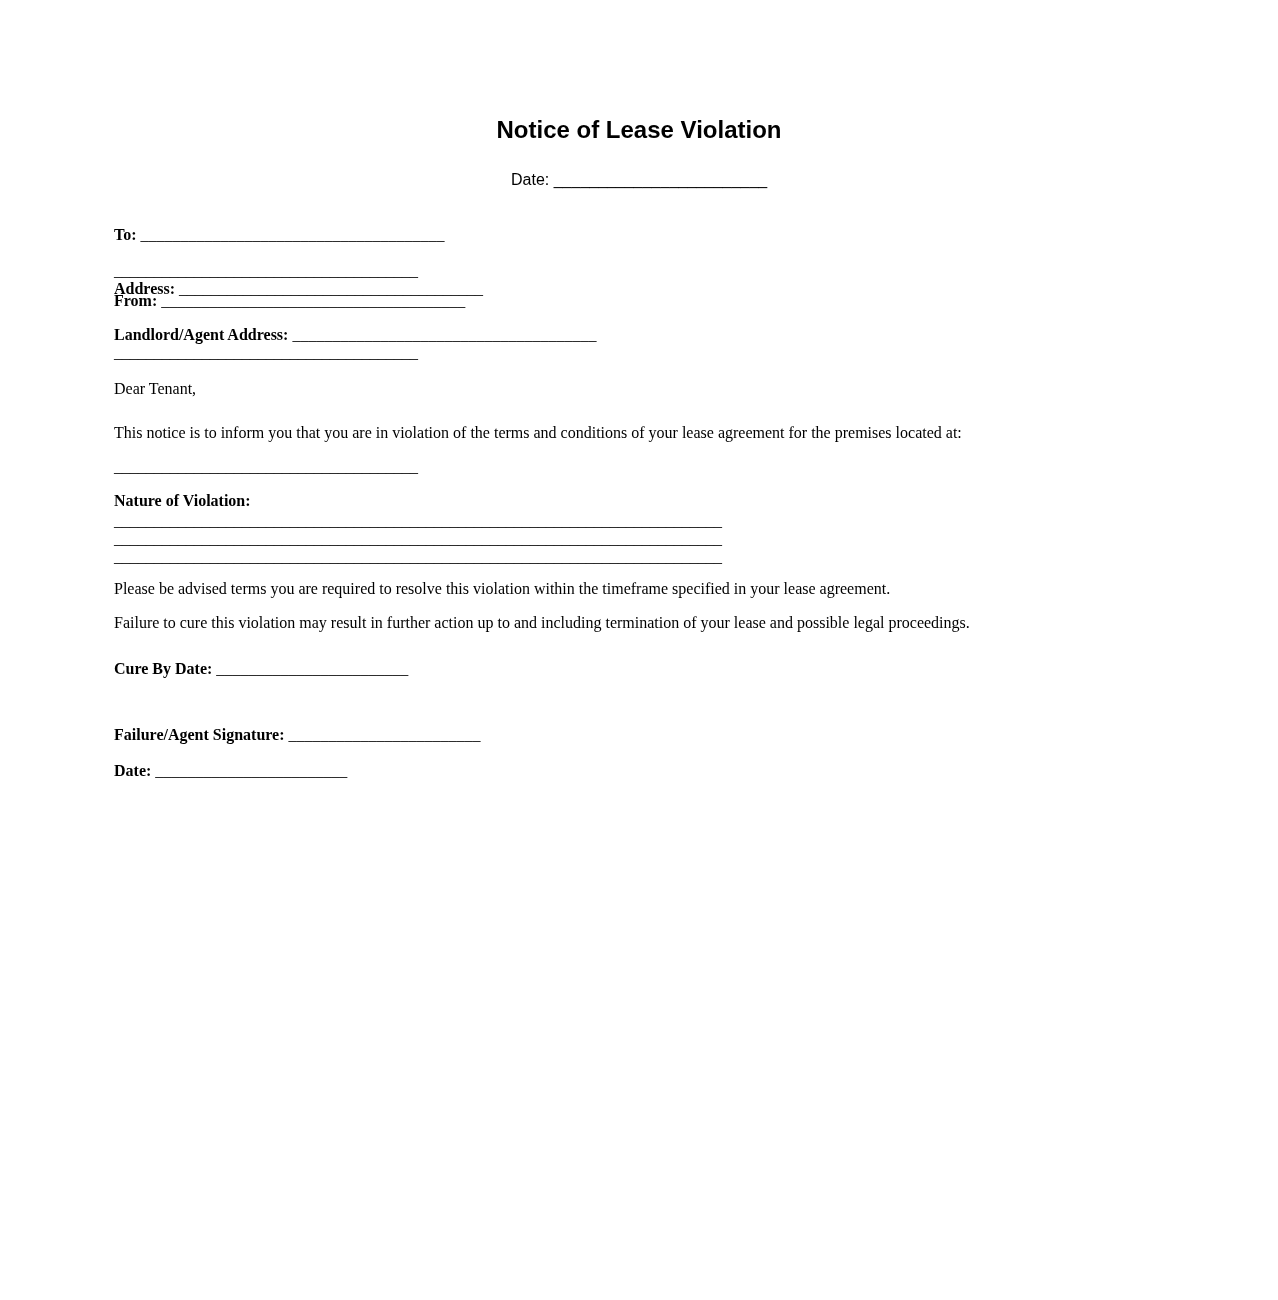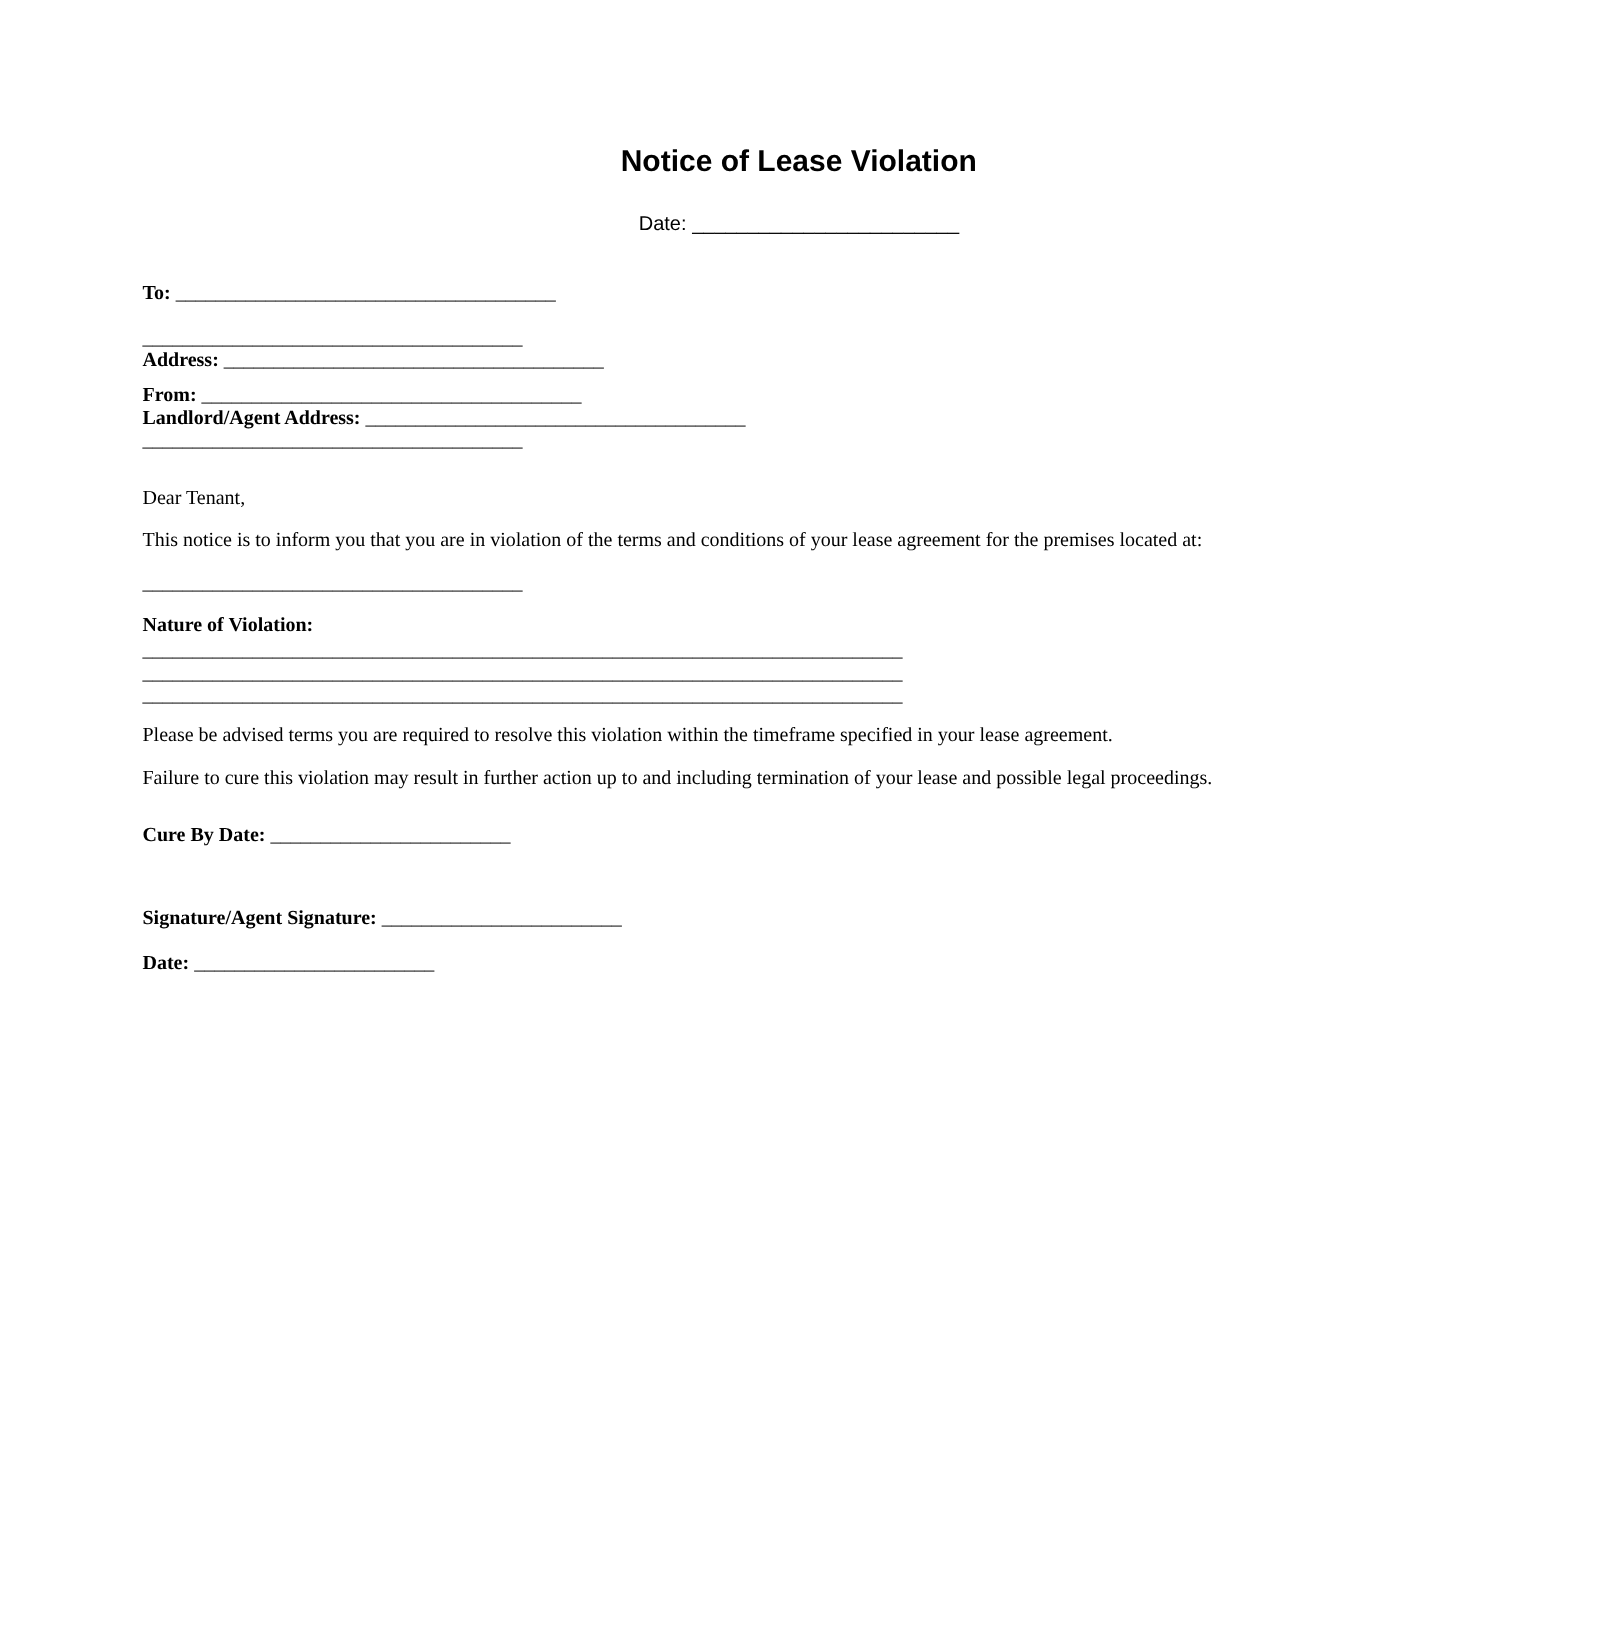--- a/index.html
+++ b/index.html
@@ -29,33 +29,33 @@
     <span class="blank">______________________________________</span>
   </div>
   <div class="line" style="top:244px;margin-top:36px;">
     <span class="b">Address:</span>
     <span class="blank">______________________________________</span>
   </div>
   <div class="line" style="top:262px;">
     <span class="blank">______________________________________</span>
   </div>
 
-  <div class="line" style="top:308px;text-align:center;">
+  <div class="line" style="top:292px;text-align:center;">
     <span class="b">From:</span>
     <span class="blank">______________________________________</span>
   </div>
   <div class="line" style="top:326px;">
     <span class="b">Landlord/Agent Address:</span>
     <span class="blank">______________________________________</span>
   </div>
   <div class="line" style="top:344px;">
     <span class="blank">______________________________________</span>
   </div>
 
-  <div class="line" style="top:390px;">Dear Tenant,</div>
+  <div class="line" style="top:380px;">Dear Tenant,</div>
   <div class="line" style="top:424px;">This notice is to inform you that you are in violation of the terms and conditions of your lease agreement for the premises located at:</div>
   <div class="line" style="top:458px;">
     <span class="blank">______________________________________</span>
   </div>
 
   <div class="line b" style="top:492px;">Nature of Violation:</div>
   <div class="line" style="top:512px;">
     <span class="blank">____________________________________________________________________________</span>
   </div>
   <div class="line" style="top:530px;">
@@ -67,20 +67,20 @@
 
   <div class="line" style="top:580px;">Please be advised terms you are required to resolve this violation within the timeframe specified in your lease agreement.</div>
   <div class="line" style="top:614px;">Failure to cure this violation may result in further action up to and including termination of your lease and possible legal proceedings.</div>
 
   <div class="line" style="top:660px;">
     <span class="b">Cure By Date:</span>
     <span class="blank">________________________</span>
   </div>
 
   <div class="line" style="top:726px;">
-    <span class="b">Signature/Agent Signature:</span>
+    <span class="b">Failure/Agent Signature:</span>
     <span class="blank">________________________</span>
   </div>
   <div class="line" style="top:762px;">
     <span class="b">Date:</span>
     <span class="blank">________________________</span>
   </div>
 </div>
 
 </body></html>

